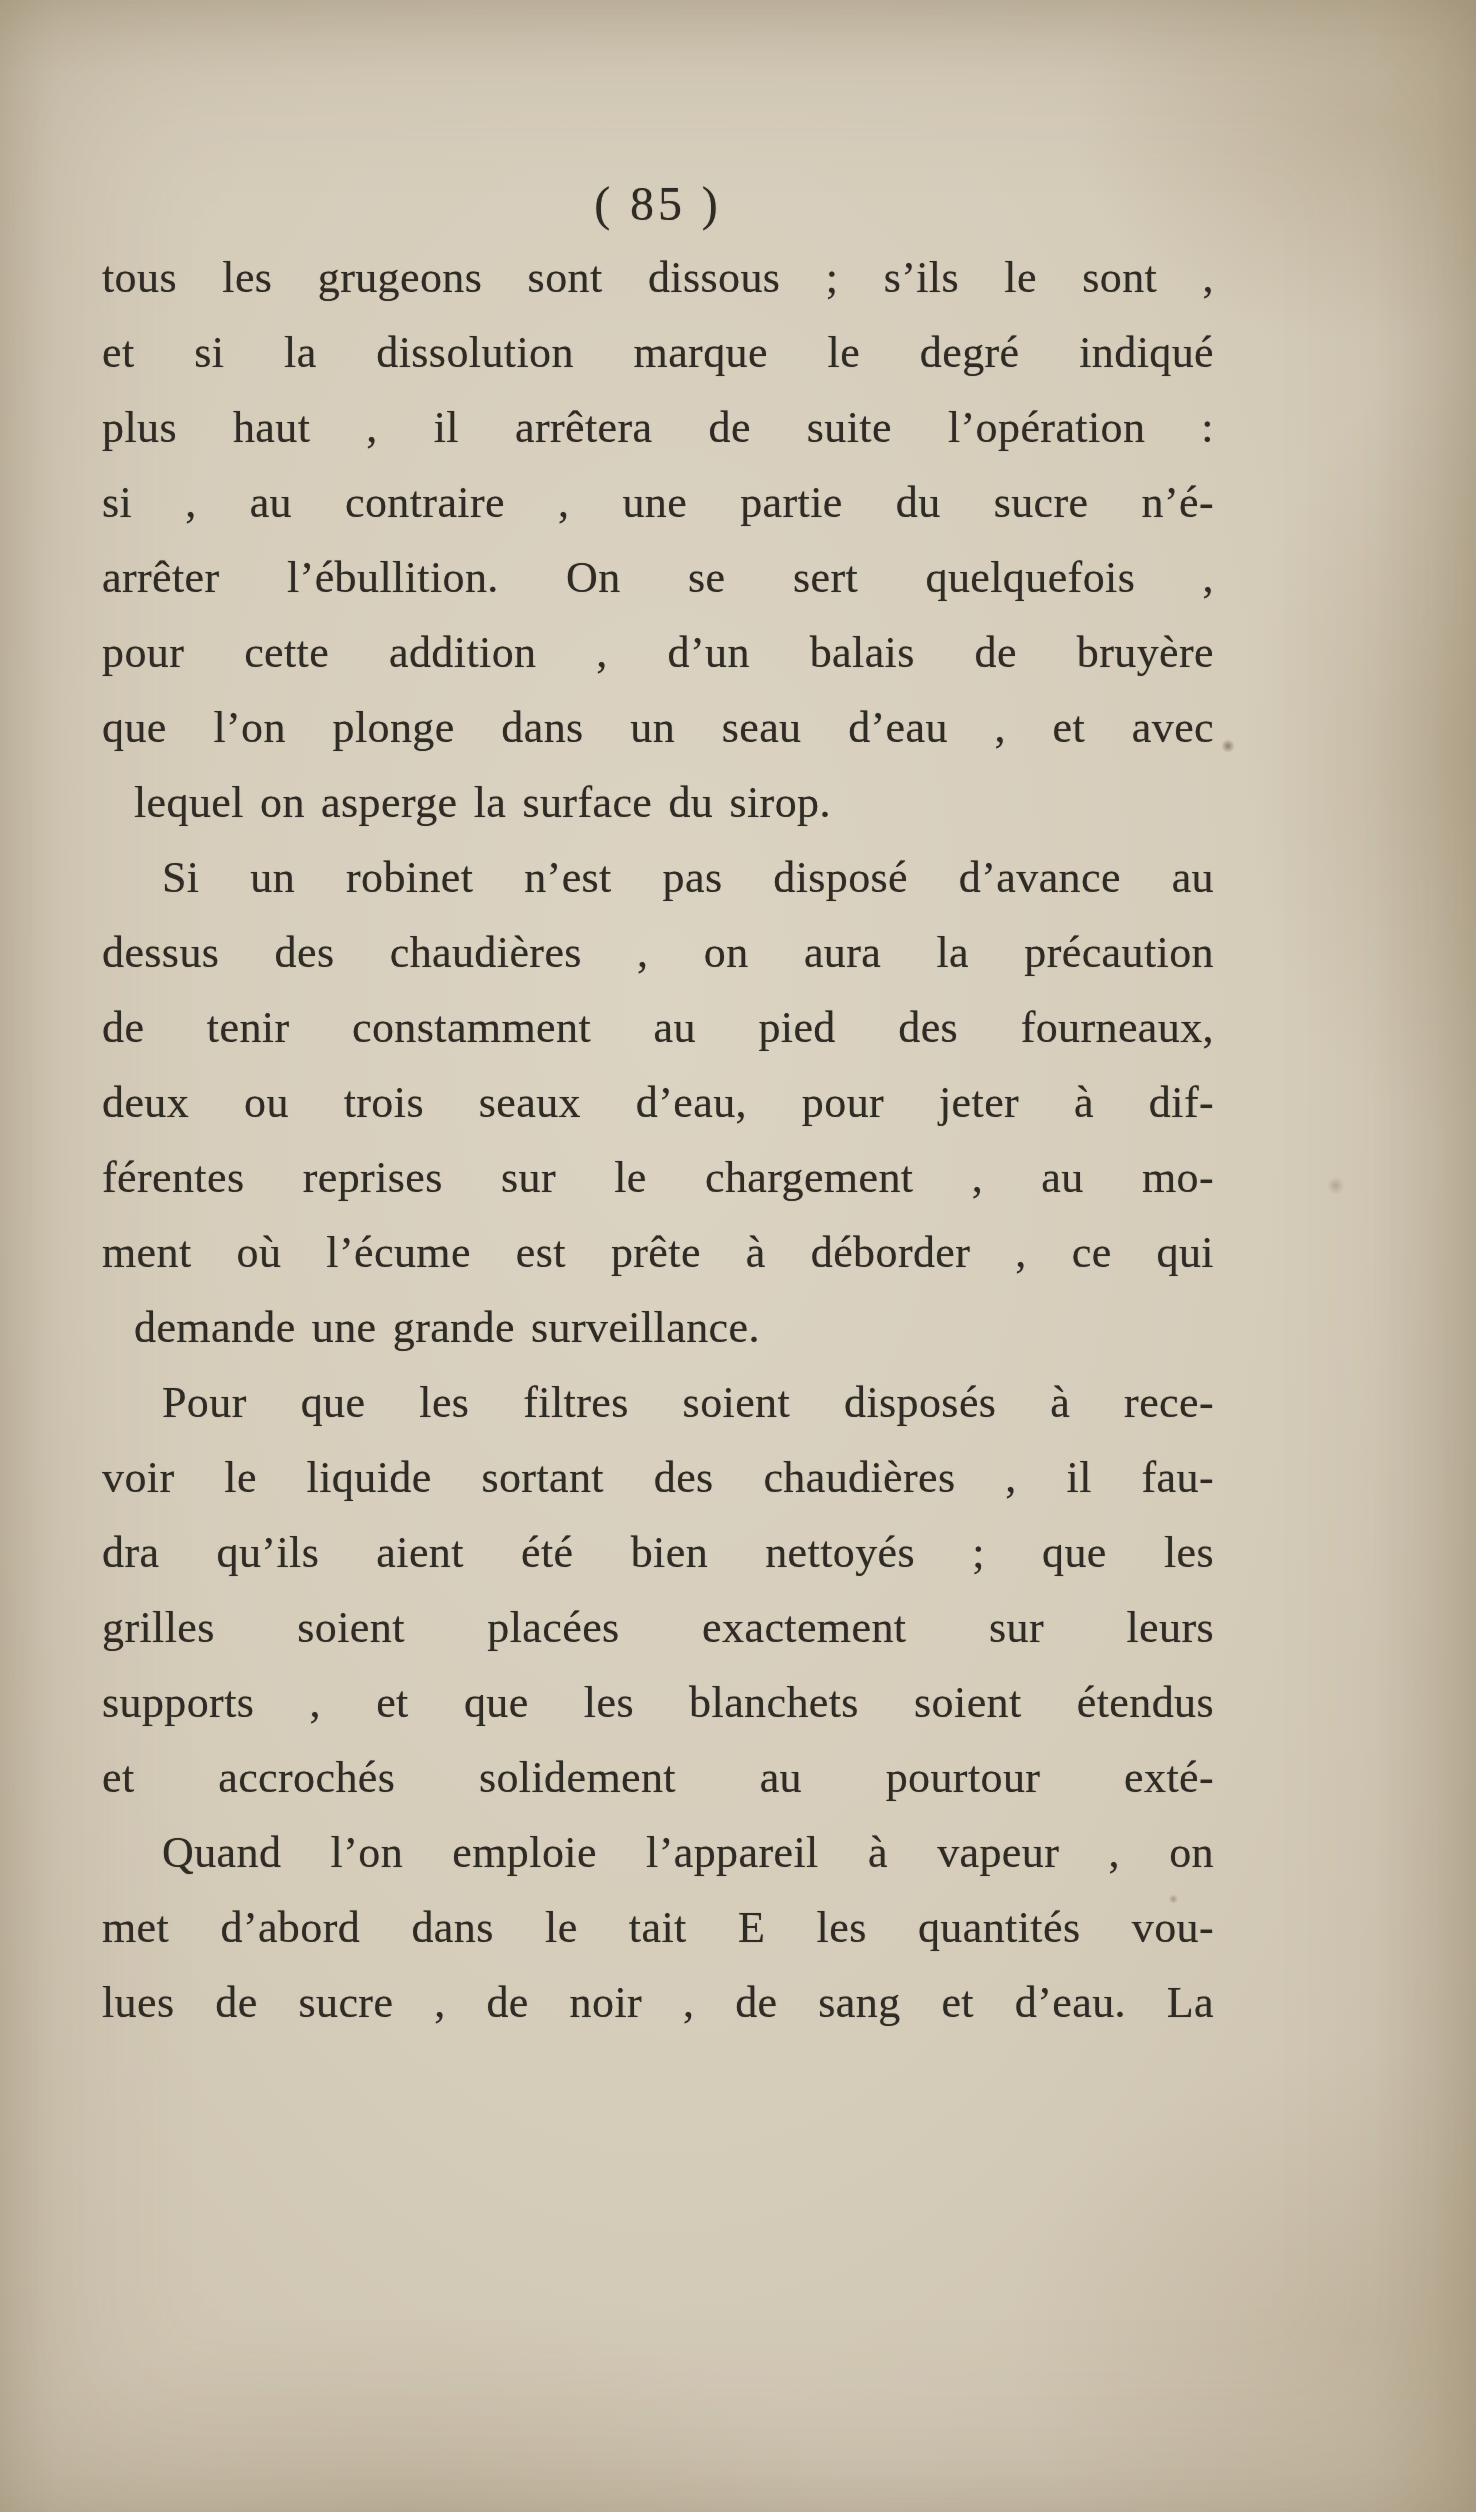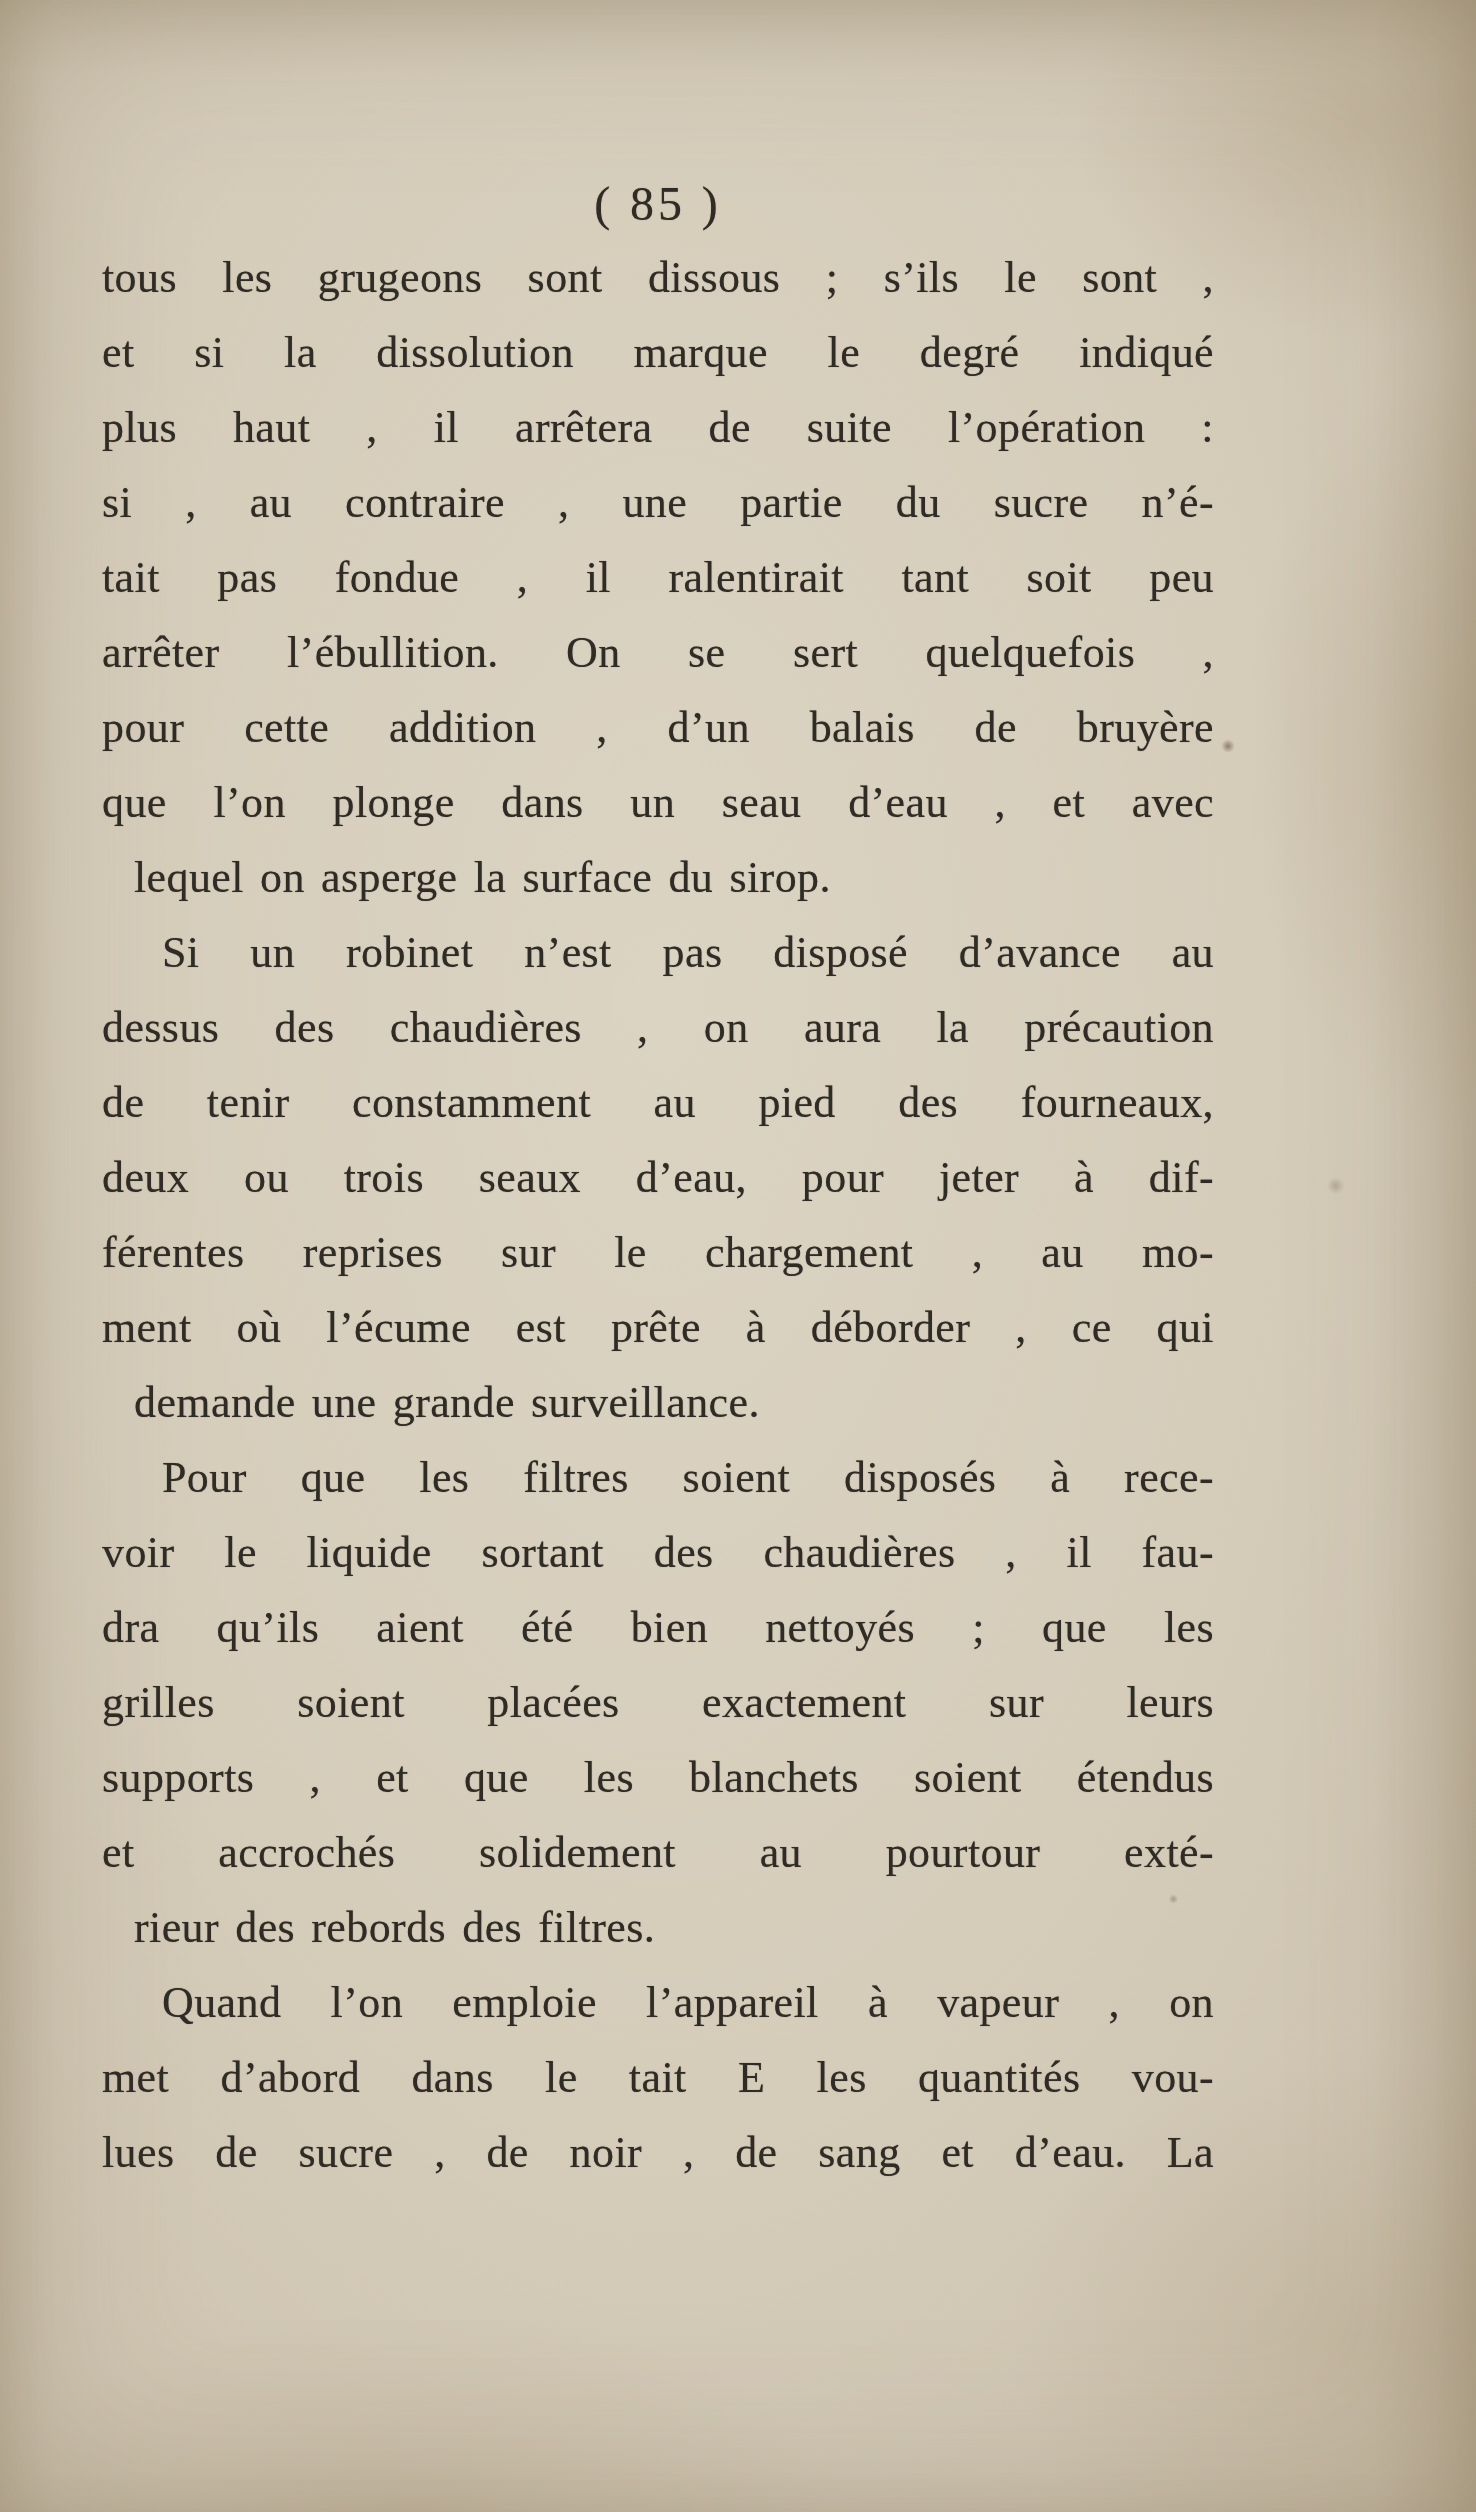--- a/index.html
+++ b/index.html
@@ -74,37 +74,35 @@
 </head>
 <body>
 
 <div class="page">
   <div class="page-number">( 85 )</div>
   <div class="text-block" id="text-block">
       <div class="line">tous les grugeons sont dissous ; s’ils le sont ,</div>
       <div class="line">et si la dissolution marque le degré indiqué</div>
       <div class="line">plus haut , il arrêtera de suite l’opération :</div>
       <div class="line">si , au contraire , une partie du sucre n’é-</div>
-      <div class="line">tait pas fondue , il ralentirait tant soit peu</div>
       <div class="line">arrêter l’ébullition. On se sert quelquefois ,</div>
       <div class="line">pour cette addition , d’un balais de bruyère</div>
       <div class="line">que l’on plonge dans un seau d’eau , et avec</div>
       <div class="line para-end">lequel on asperge la surface du sirop.</div>
       <div class="line indent">Si un robinet n’est pas disposé d’avance au</div>
       <div class="line">dessus des chaudières , on aura la précaution</div>
       <div class="line">de tenir constamment au pied des fourneaux,</div>
       <div class="line">deux ou trois seaux d’eau, pour jeter à dif-</div>
       <div class="line">férentes reprises sur le chargement , au mo-</div>
       <div class="line">ment où l’écume est prête à déborder , ce qui</div>
       <div class="line para-end">demande une grande surveillance.</div>
       <div class="line indent">Pour que les filtres soient disposés à rece-</div>
       <div class="line">voir le liquide sortant des chaudières , il fau-</div>
       <div class="line">dra qu’ils aient été bien nettoyés ; que les</div>
       <div class="line">grilles soient placées exactement sur leurs</div>
       <div class="line">supports , et que les blanchets soient étendus</div>
       <div class="line">et accrochés solidement au pourtour exté-</div>
-      <div class="line para-end">rieur des rebords des filtres.</div>
       <div class="line indent">Quand l’on emploie l’appareil à vapeur , on</div>
       <div class="line">met d’abord dans le tait E les quantités vou-</div>
       <div class="line">lues de sucre , de noir , de sang et d’eau. La</div>
     </div>
 </div>
 
 
 </body></html>

